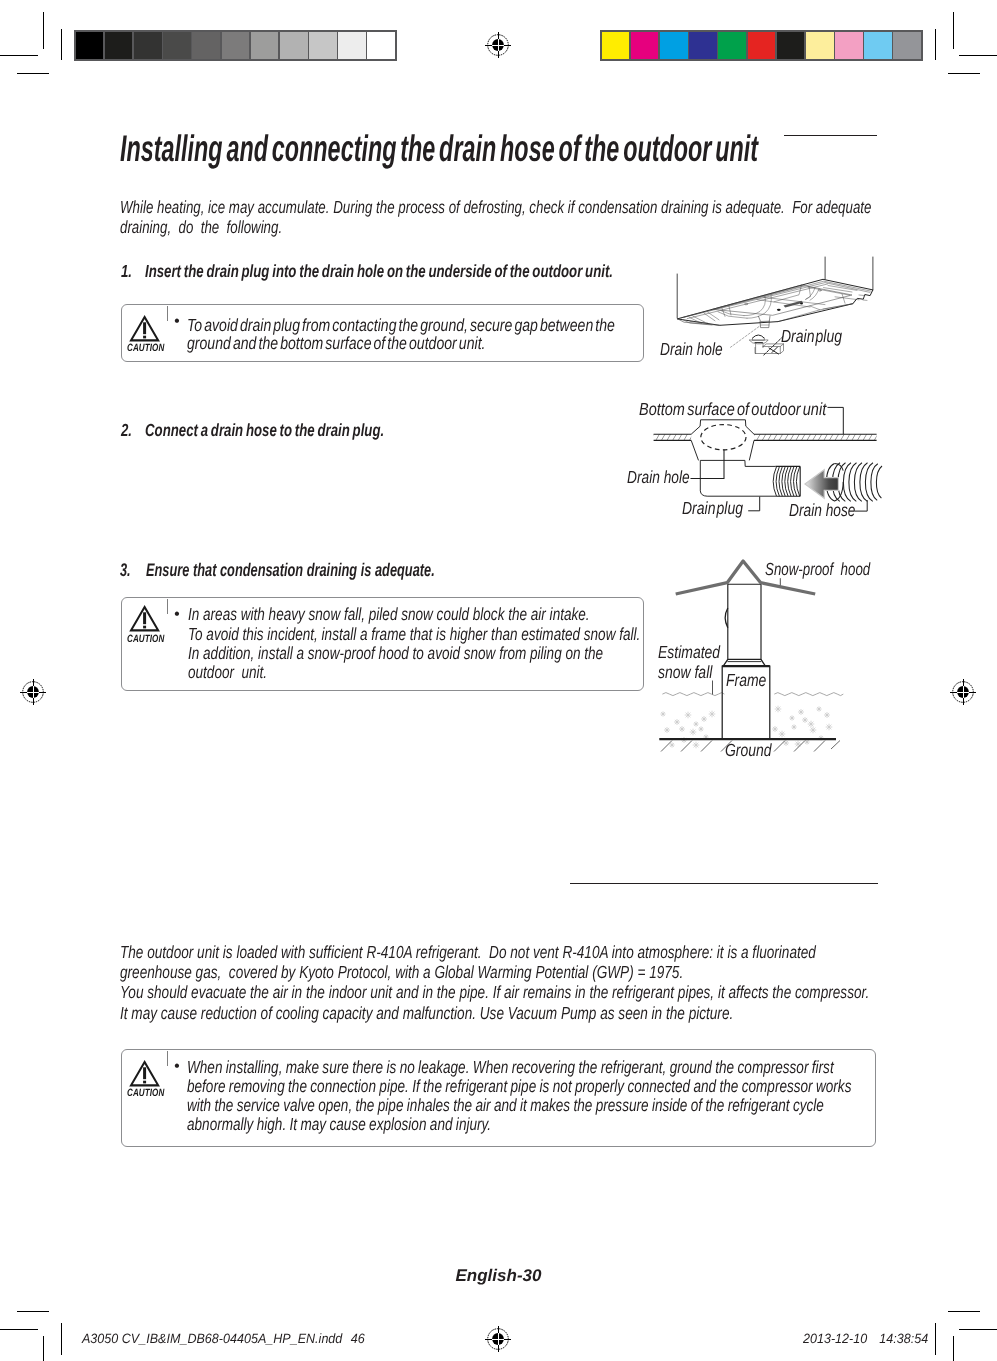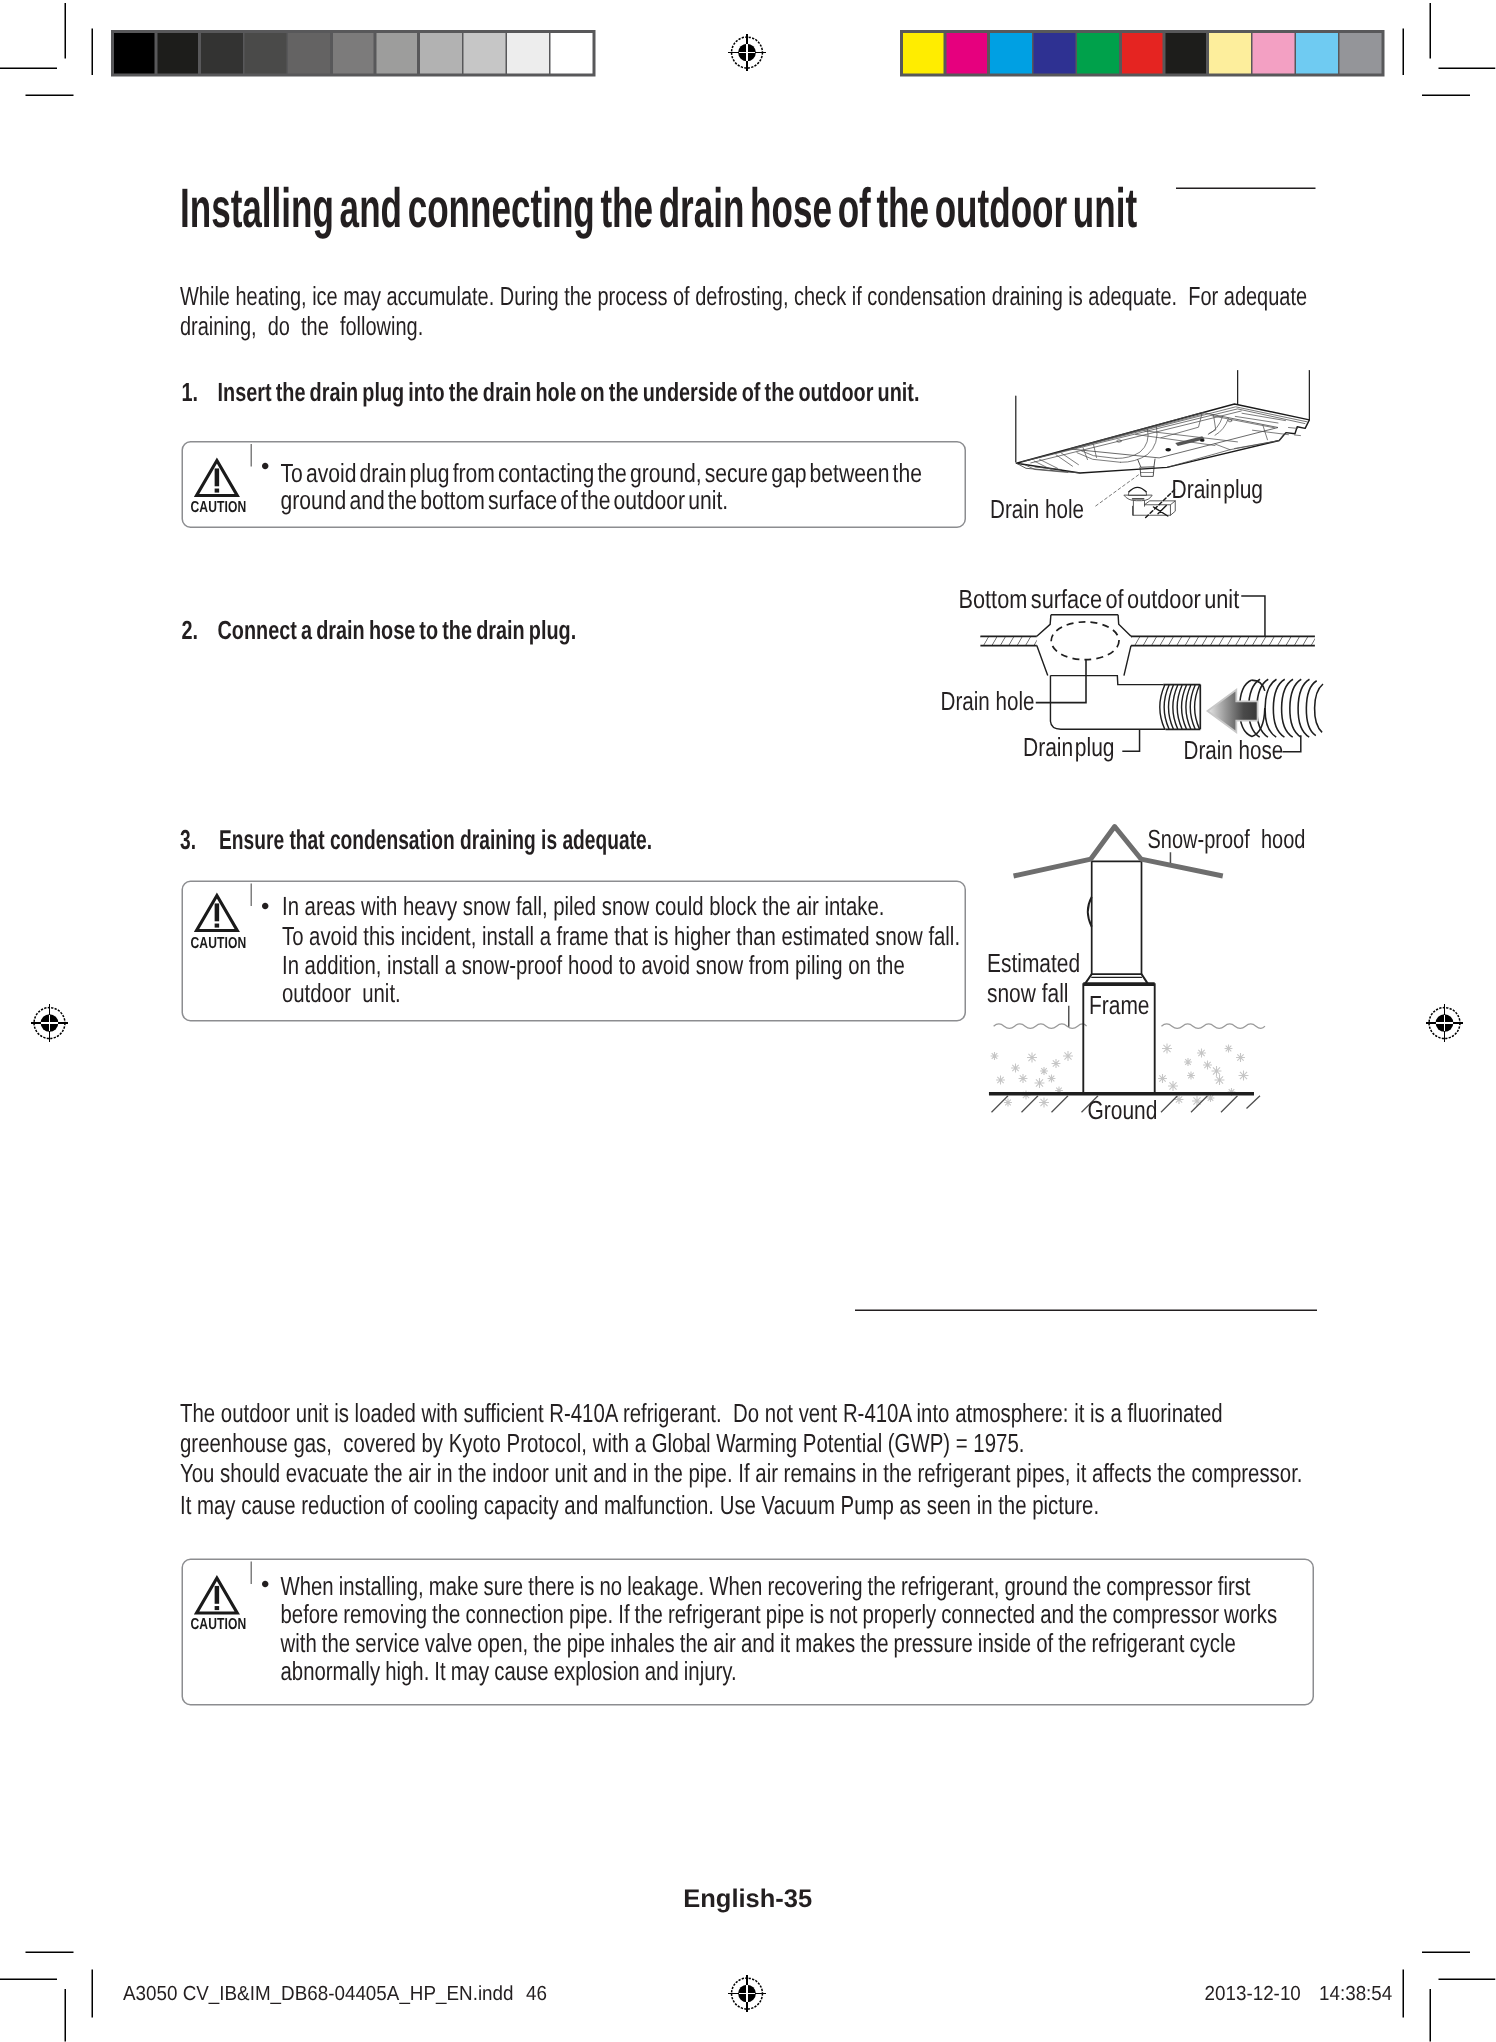--- a/index.html
+++ b/index.html
@@ -1,18 +1,18 @@
 <!DOCTYPE html>
 <html><head>
 <meta charset="utf-8">
 <style>
   html,body{margin:0;padding:0;}
   body{width:997px;height:1361px;background:#fff;font-family:"Liberation Sans",sans-serif;overflow:hidden;position:relative;
        -webkit-font-smoothing:antialiased;text-rendering:geometricPrecision;}
-  .pg{position:absolute;left:0;top:2px;width:997px;height:1085px;}
+  .pg{position:absolute;left:0;top:12px;width:997px;height:1085px;font-style:italic;}
   
   .cm{position:absolute;background:#000;}
   .cm.v{width:1.4px;}
   .cm.h{height:1.4px;}
   .bar{position:absolute;display:flex;background:#58585a;padding:1.6px;gap:1.6px;}
   .bar span{display:block;width:27.6px;height:27.8px;}
   #colorBar span{width:27.6px;}
   .regmark{position:absolute;width:0;height:0;}
   .regmark svg{position:absolute;left:-14px;top:-14px;}
     .h1wrap{position:absolute;}
@@ -481,21 +481,21 @@
     <div class="clabel">CAUTION</div>
     <div class="cdiv"></div>
     <div class="cbul">•</div>
     <div class="ctext c3" style="left:65.3px;top:7.5px;"><div>When installing, make sure there is no leakage. When recovering the refrigerant, ground the compressor first</div><div>before removing the connection pipe. If the refrigerant pipe is not properly connected and the compressor works</div><div>with the service valve open, the pipe inhales the air and it makes the pressure inside of the refrigerant cycle</div><div>abnormally high. It may cause explosion and injury.</div></div>
   </div>
 
   <div class="hrule" style="left:570px;top:871px;width:308px;"></div>
 
   <div class="para p2" style="left:120px;top:930px;"><div>The outdoor unit is loaded with sufficient R-410A refrigerant.  Do not vent R-410A into atmosphere: it is a fluorinated</div><div>greenhouse gas,  covered by Kyoto Protocol, with a Global Warming Potential (GWP) = 1975.</div><div>You should evacuate the air in the indoor unit and in the pipe. If air remains in the refrigerant pipes, it affects the compressor.</div><div>It may cause reduction of cooling capacity and malfunction. Use Vacuum Pump as seen in the picture.</div></div>
 
-  <div class="pagelabel" style="left:0;top:1254px;width:997px;">English-35</div>
+  <div class="pagelabel" style="left:0;top:1254px;width:997px;">English-30</div>
   <div class="ftr" style="left:82px;top:1319px;">
     <span>A3050 CV_IB&amp;IM_DB68-04405A_HP_EN.indd</span><span class="sp3"></span><span>46</span>
   </div>
   <div class="ftr right" style="left:803px;top:1319px;">
     <span>2013-12-10</span><span class="sp3"></span><span>14:38:54</span>
   </div>
 
 </div>
 
 </body></html>

